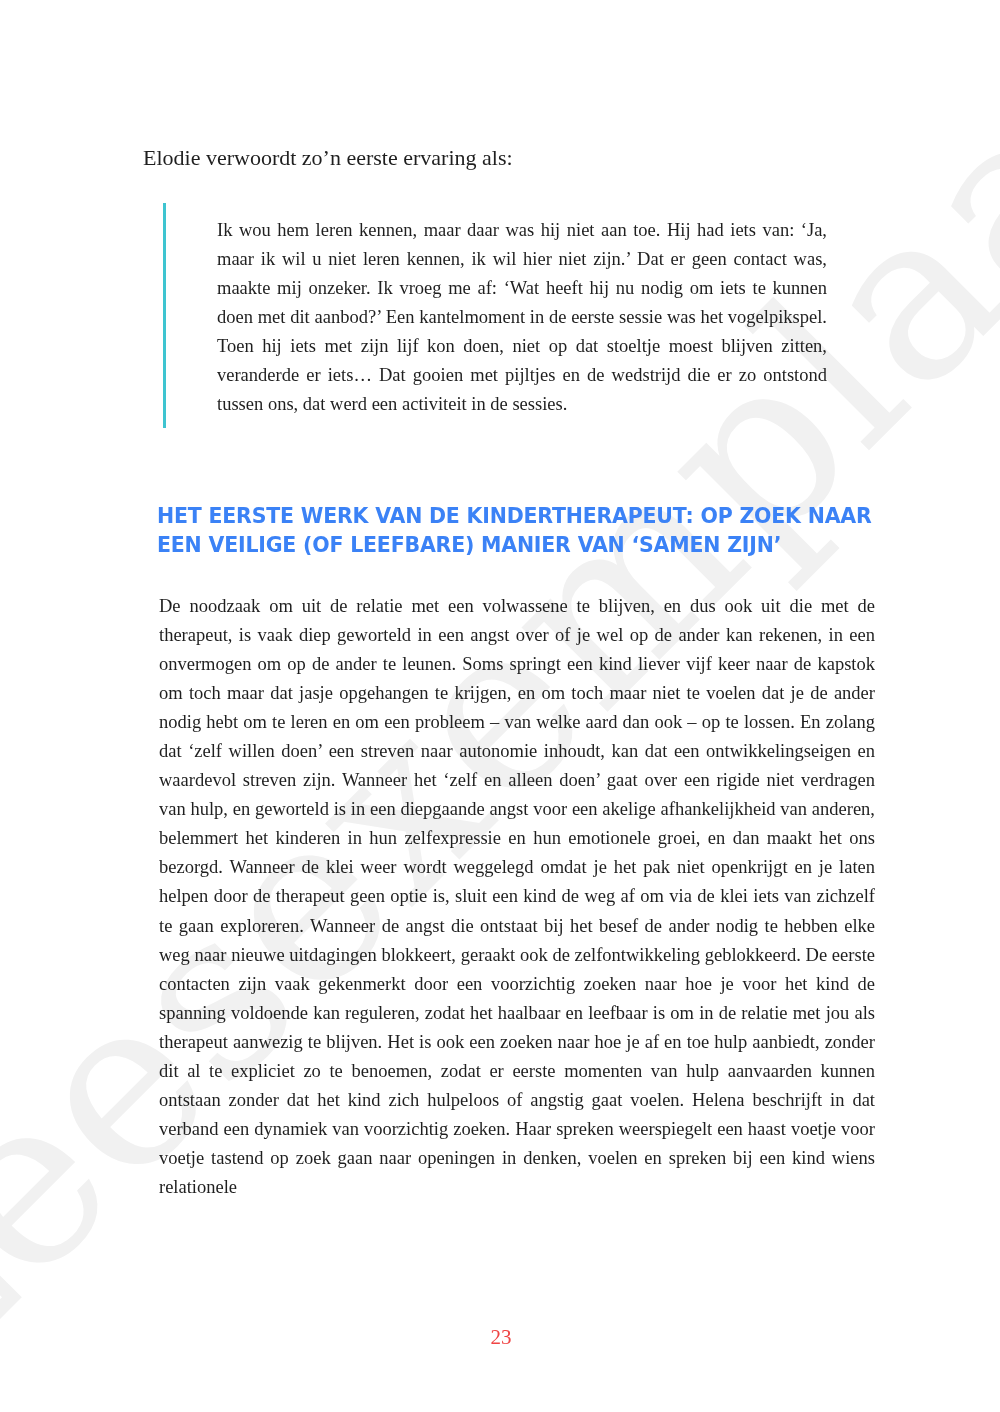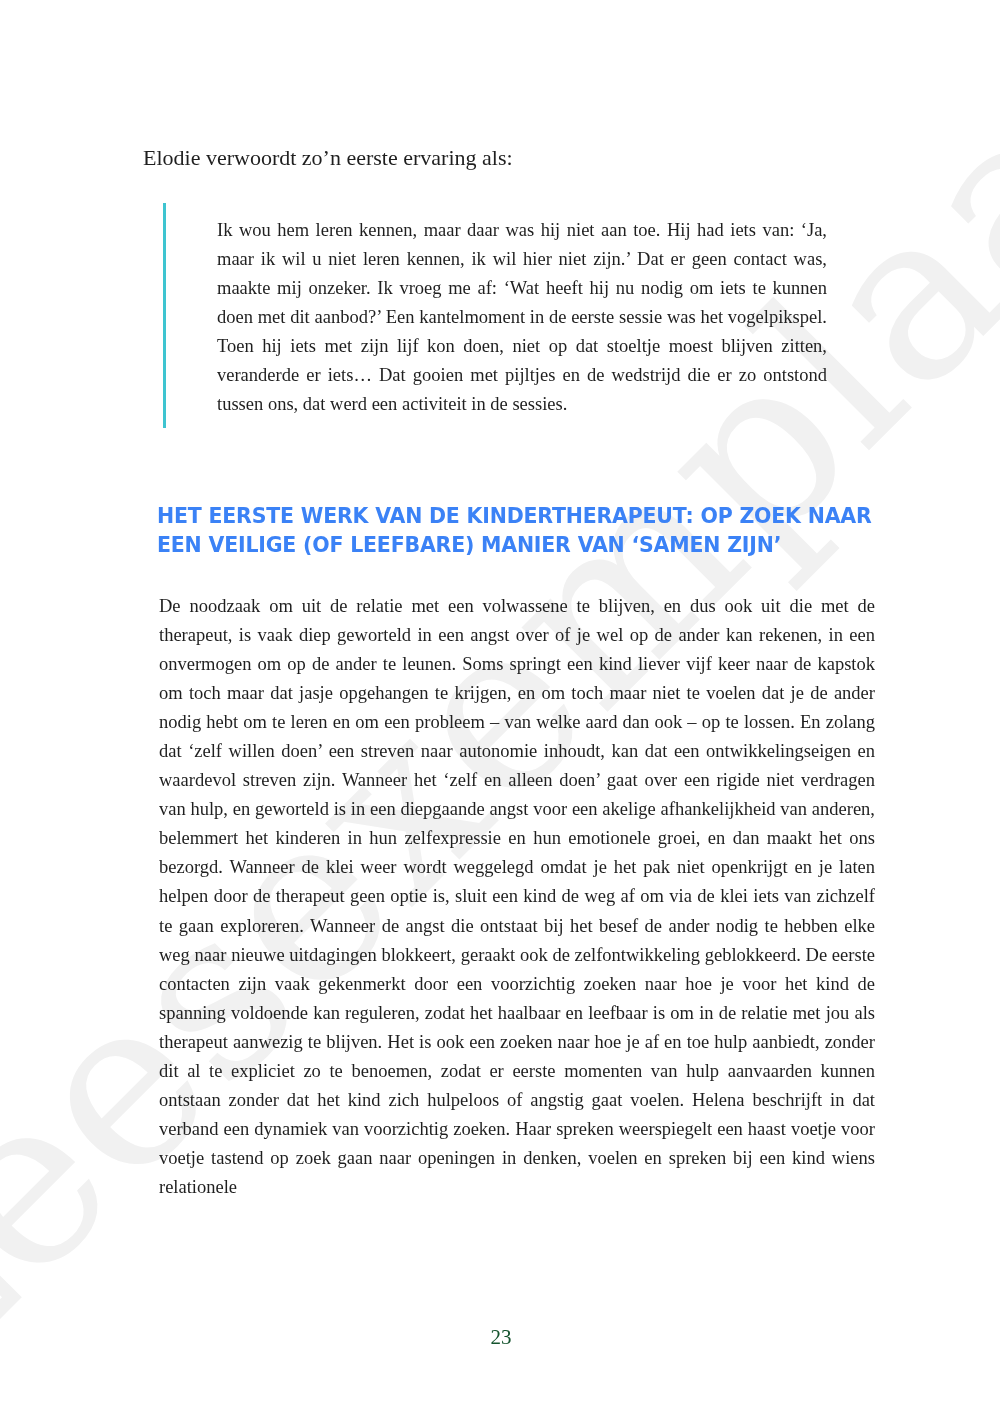--- a/index.html
+++ b/index.html
@@ -92,21 +92,21 @@
       text-align-last: justify;
       hyphens: manual;
     }
     .page-number {
       position: absolute;
       top: 1325px;
       left: 0;
       width: 716px;
       text-align: center;
       font-size: 21px;
-      color: #14532d;
+      color: #ef4444;
       font-family: "Liberation Serif", "DejaVu Serif", serif;
     }
   </style>
 </head>
 <body>
 
 <div class="watermark">Leesexemplaar</div>
 
 <div class="page">
   <p class="intro">Elodie verwoordt zo’n eerste ervaring als:</p>

